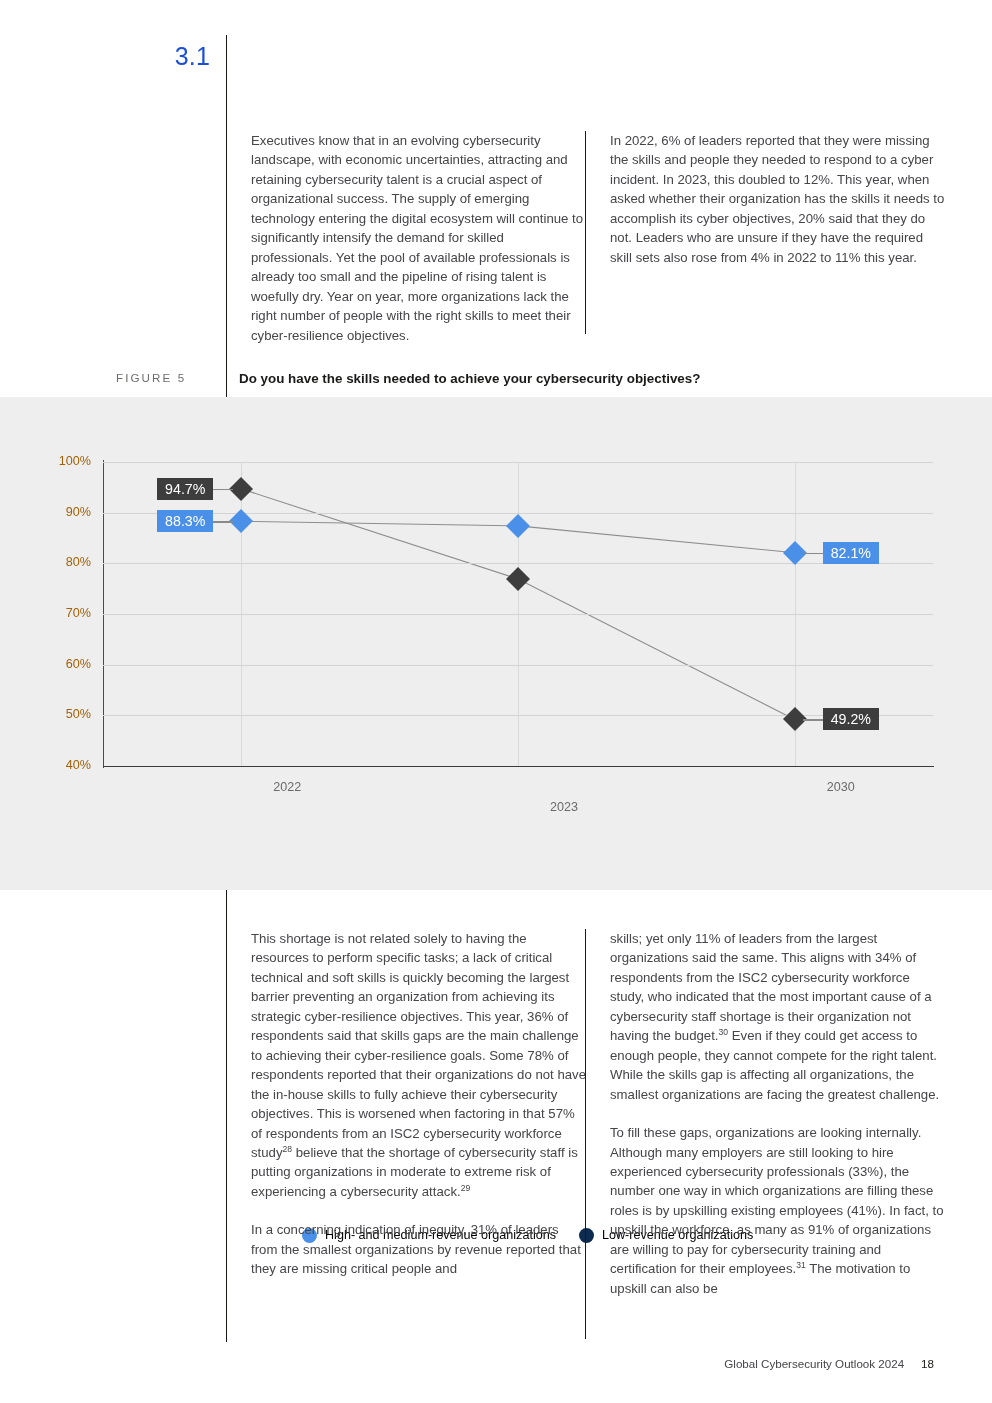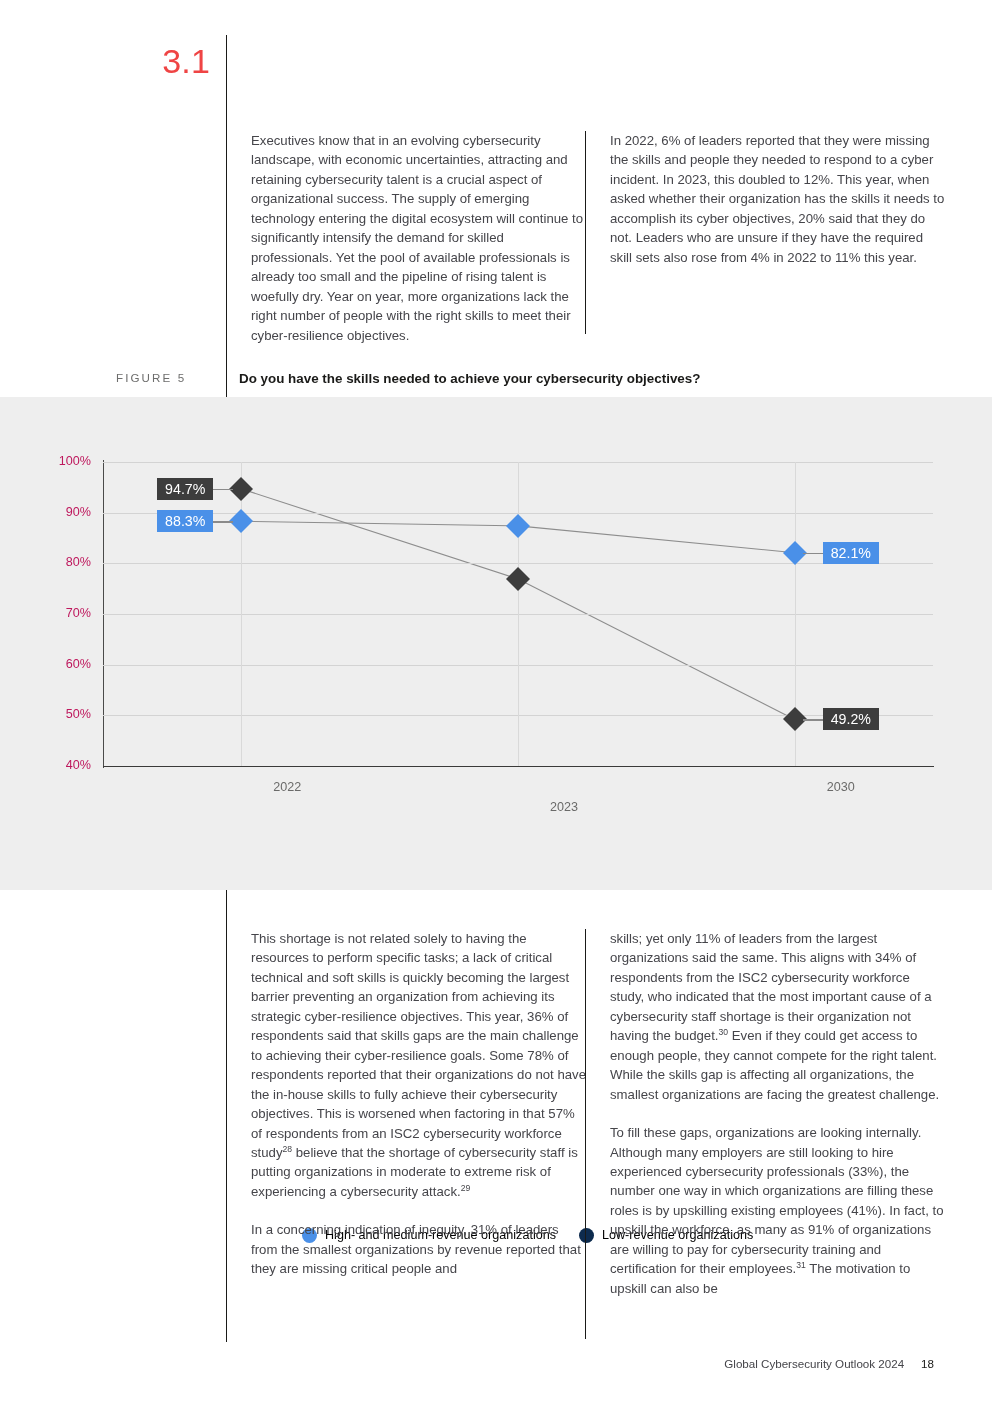--- a/index.html
+++ b/index.html
@@ -16,22 +16,22 @@
   
   .head-row {
     position: absolute;
     left: 0; top: 0; width: 992px; height: 118px;
   }
   .sec-num {
     position: absolute;
     left: 116px; top: 42px;
     width: 94px;
     text-align: right;
-    font-size: 34px;
-    color: #ef4444;
+    font-size: 25px;
+    color: #1d4ed8;
     letter-spacing: .2px;
   }
   .sec-title {
     position: absolute;
     left: 240px; top: 39px;
     font-size: 28px;
     font-weight: bold;
     color: #1a1a18;
     letter-spacing: -.2px;
   }
@@ -117,21 +117,21 @@
   .vgrid {
     position: absolute;
     top: 0; width: 1px; height: 304px;
     background: #d9d9d9;
   }
 
   .ytick {
     position: absolute;
     width: 62px; text-align: right;
     font-size: 12.6px;
-    color: #be185d;
+    color: #a16207;
     left: -74px;
   }
   .xtick {
     position: absolute;
     top: 318px;
     width: 120px; text-align: right;
     font-size: 12.6px;
     color: #6a6a69;
   }
 

